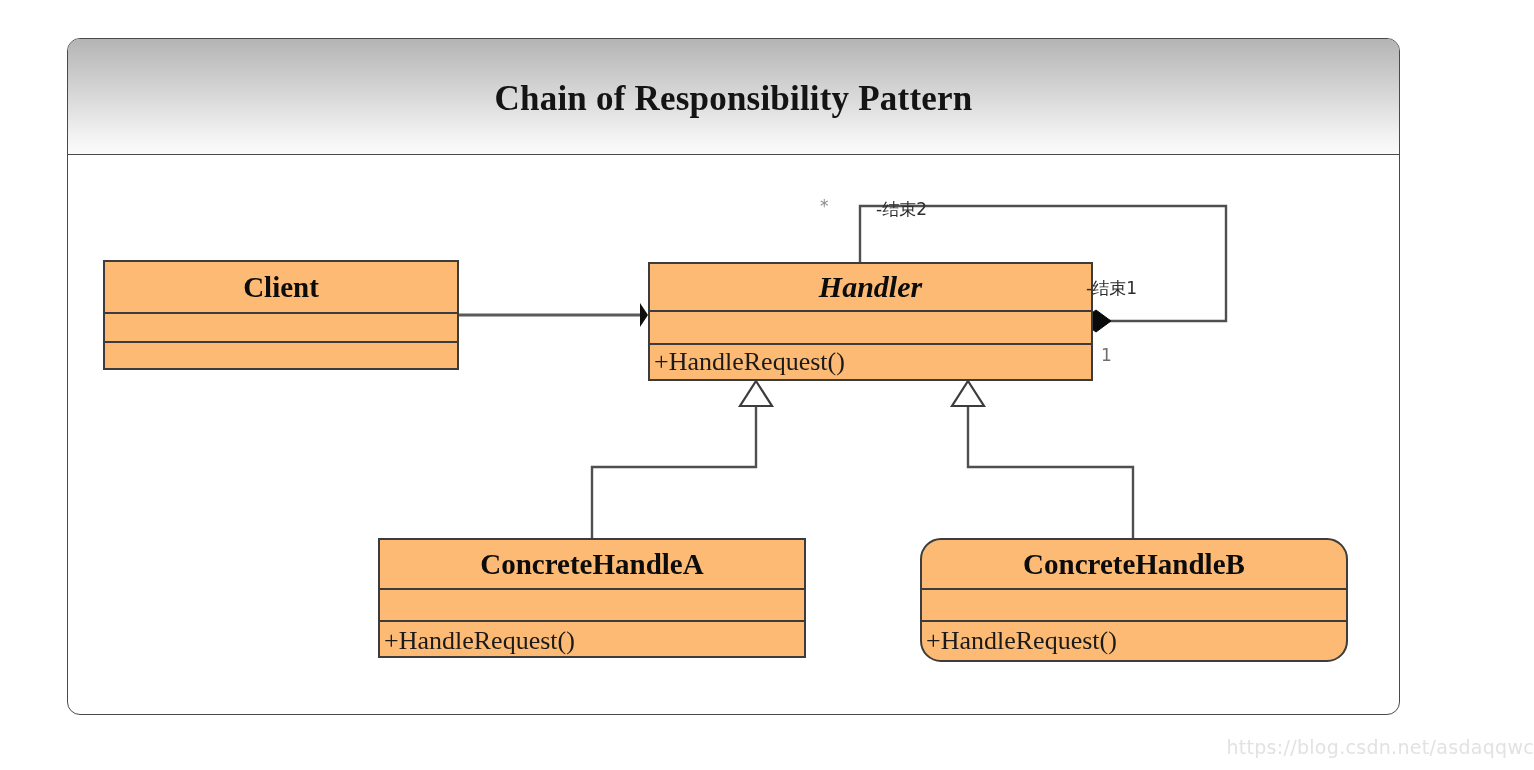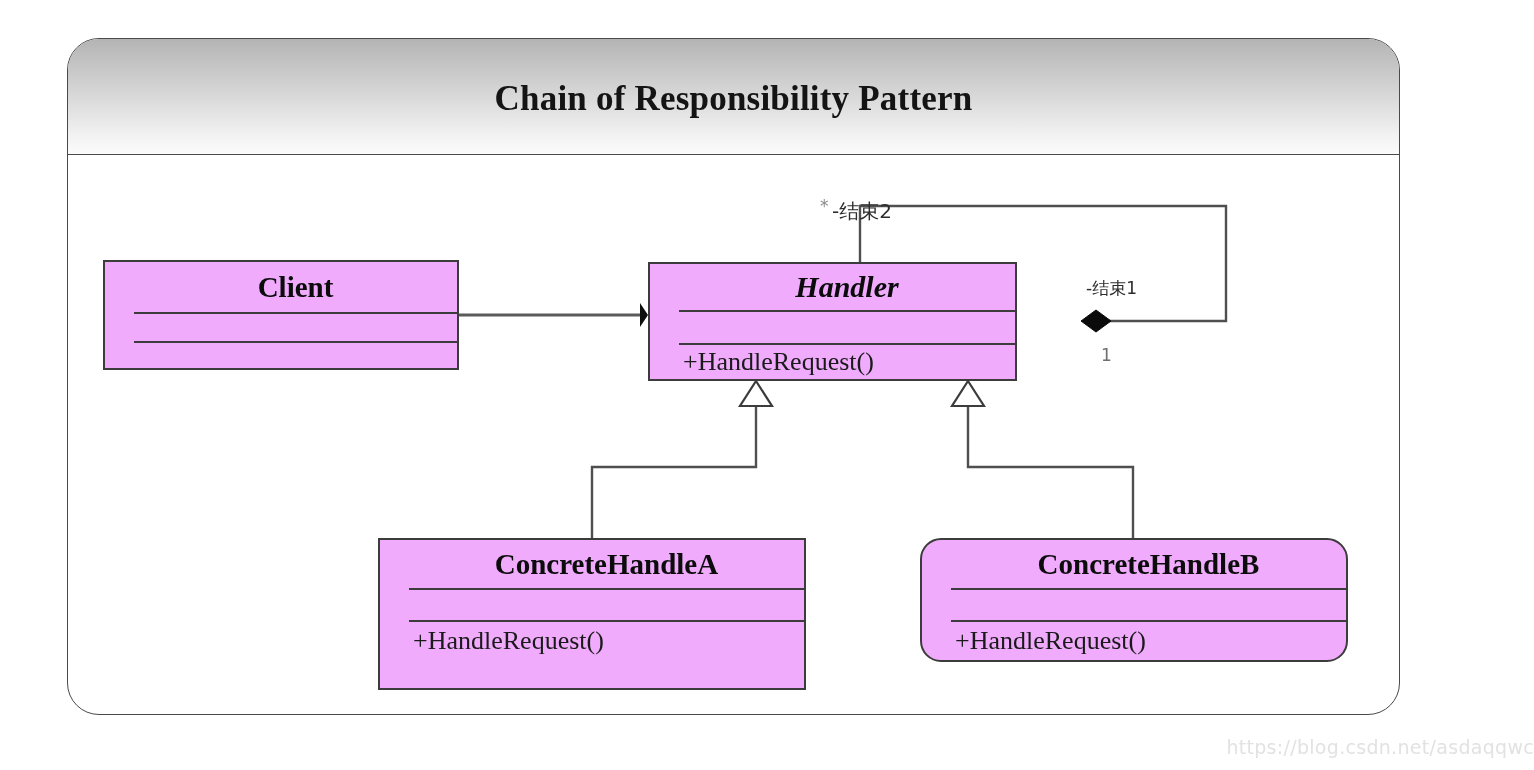--- a/index.html
+++ b/index.html
@@ -25,21 +25,21 @@
   }
 
   
   .frame {
     position: absolute;
     left: 67px;
     top: 38px;
     width: 1333px;
     height: 677px;
     border: 1.6px solid #4a4a4a;
-    border-radius: 32px;
+    border-radius: 13px;
     background: #ffffff;
     box-sizing: border-box;
     overflow: hidden;
   }
   .frame-header {
     position: absolute;
     left: 0;
     top: 0;
     width: 100%;
     height: 116px;
@@ -60,23 +60,22 @@
     color: #141414;
     letter-spacing: 0.2px;
     font-family: "Liberation Serif", "DejaVu Serif", serif;
   }
 
   
   .uml-class {
     position: absolute;
     box-sizing: border-box;
     border: 2px solid #3c3c3c;
-    background: #f0abfc;
+    background: #fdba74;
     z-index: 6;
-    padding-left: 29px;
   }
   .uml-name {
     box-sizing: border-box;
     border-bottom: 2px solid #3c3c3c;
     text-align: center;
     font-weight: bold;
     color: #0c0c0c;
     display: flex;
     align-items: center;
     justify-content: center;
@@ -94,27 +93,27 @@
   }
   .abstract .uml-name { font-style: italic; }
 
   
   #class-client      { left: 103px; top: 260px; width: 356px; height: 110px; }
   #class-client .uml-name  { height: 52px; font-size: 29px; }
   #class-client .uml-attrs { height: 29px; }
   #class-client .uml-ops   { height: 25px; font-size: 25px; }
 
   
-  #class-handler     { left: 648px; top: 262px; width: 369px; height: 119px; }
+  #class-handler     { left: 648px; top: 262px; width: 445px; height: 119px; }
   #class-handler .uml-name  { height: 48px; font-size: 30px; }
   #class-handler .uml-attrs { height: 33px; }
   #class-handler .uml-ops   { height: 34px; font-size: 26px; }
 
   
-  #class-concrete-a  { left: 378px; top: 538px; width: 428px; height: 152px; }
+  #class-concrete-a  { left: 378px; top: 538px; width: 428px; height: 120px; }
   
   #class-concrete-b  { left: 920px; top: 538px; width: 428px; height: 124px; border-radius: 21px; }
   #class-concrete-a .uml-name, #class-concrete-b .uml-name  { height: 50px; font-size: 29px; }
   #class-concrete-a .uml-attrs, #class-concrete-b .uml-attrs { height: 32px; }
   #class-concrete-a .uml-ops, #class-concrete-b .uml-ops    { height: 38px; font-size: 26px; }
 
   
   #wires {
     position: absolute;
     left: 0;
@@ -127,21 +126,21 @@
 
   
   .edge-label {
     position: absolute;
     z-index: 7;
     color: #2d2d2d;
     font-family: "DejaVu Sans", "Liberation Sans", sans-serif;
     white-space: nowrap;
   }
   #label-mult-star { left: 820px; top: 196px; font-size: 17px; color: #8a8a8a; }
-  #label-end2      { left: 832px; top: 198px; font-size: 20px; }
+  #label-end2      { left: 876px; top: 198px; font-size: 17px; }
   #label-end1      { left: 1086px; top: 277px; font-size: 17px; }
   #label-mult-one  { left: 1101px; top: 345px; font-size: 17px; color: #6f6f6f; }
 
   
   #watermark {
     position: absolute;
     right: 0;
     bottom: 12px;
     font-size: 19px;
     color: #e2e2e2;

